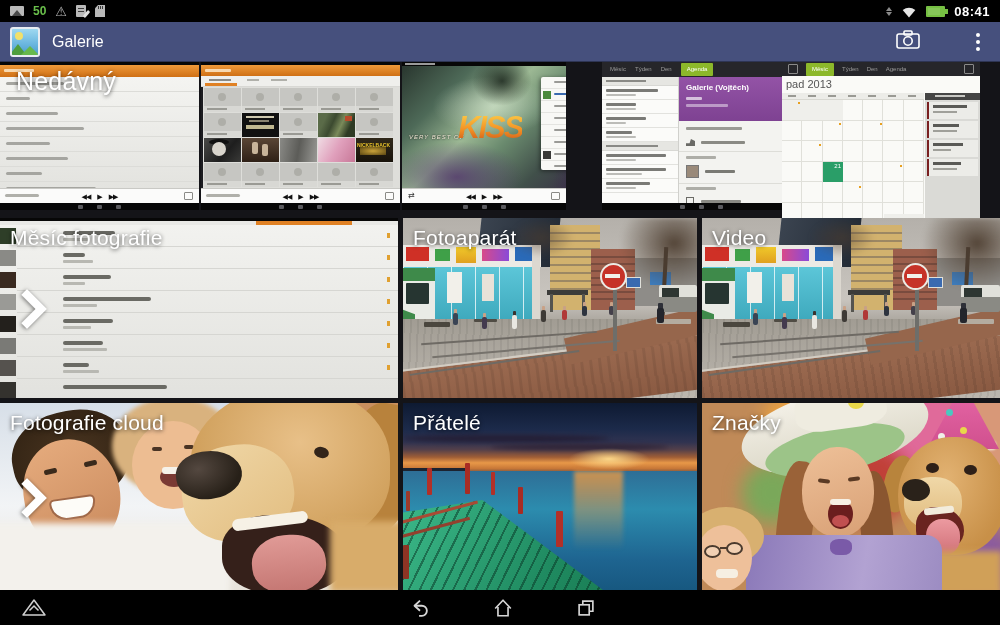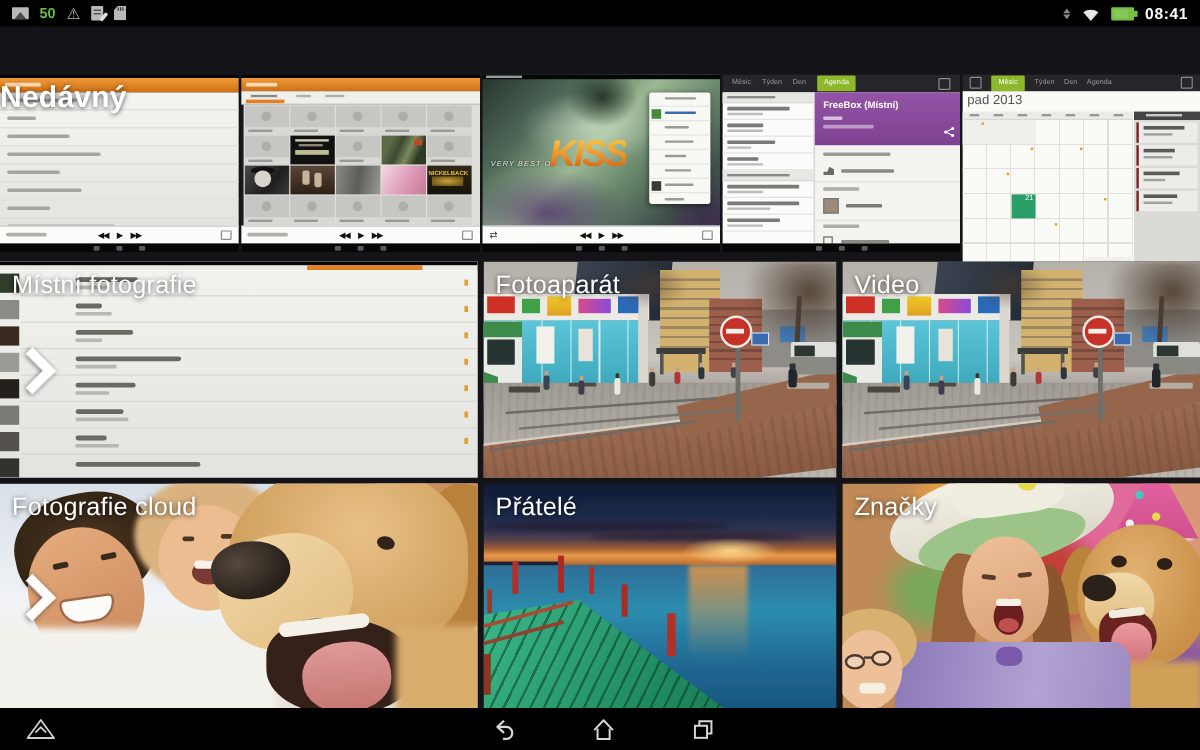--- a/index.html
+++ b/index.html
@@ -42,21 +42,21 @@
   .gal-icon i.m2{left:7px;bottom:-2px;width:0;height:0;border-left:11px solid transparent;border-right:11px solid transparent;border-bottom:11px solid #66b84c;}
   .app-title{color:#fff;font-size:16px;}
   .overflow{display:flex;flex-direction:column;gap:3px;padding:6px 10px;}
   .overflow i{position:static;width:4px;height:4px;border-radius:50%;background:#fff;}
   .cam-btn{padding:6px 8px;margin-right:26px;}
 
   
   .tile{position:absolute;overflow:hidden;background:#1c1c20;}
   .tile-title{position:absolute;top:8px;left:10px;color:#fff;font-size:21px;font-weight:300;
               letter-spacing:.2px;text-shadow:0 1px 4px rgba(0,0,0,.7);z-index:40;}
-  .tile-title.big{font-size:25px;top:5px;left:0;font-weight:bold;}
+  .tile-title.big{font-size:25px;top:5px;left:16px;}
   .chev{position:absolute;left:13px;top:50%;width:20px;height:20px;margin-top:-13px;
         border-top:8px solid #fff;border-right:8px solid #fff;transform:rotate(45deg);
         filter:drop-shadow(0 1px 2px rgba(0,0,0,.55));z-index:41;}
 
   
   .mini-black{background:#070707;}
   .orange-hdr{background:linear-gradient(#ef9a3a,#cf7015);}
   .pbar{background:#fbfbfa;border-top:1px solid #c9c9c5;display:flex;align-items:center;justify-content:center;gap:7px;}
   .pbar .pi{font-size:7px;color:#111;letter-spacing:-1px;line-height:1;}
   .pbar .thumbup{position:absolute;right:6px;top:3px;width:7px;height:6px;border:1px solid #8a8a86;border-radius:1px;}
@@ -137,20 +137,41 @@
     <svg width="16" height="13" viewBox="0 0 16 14">
       <path d="M8 13.5 L1.2 5.5 A11.5 11.5 0 0 1 14.8 5.5 Z" fill="#e6e6e6"></path>
     </svg>
     <span class="battery">
         <i></i>
         <i class="cap"></i>
       </span>
     <span class="clock">08:41</span>
   </div>
 
+  <div class="app-bar">
+    <span class="gal-icon">
+        <i class="sun"></i>
+        <i class="m1"></i>
+        <i class="m2"></i>
+      </span>
+    <span class="app-title">Galerie</span>
+    <span class="spacer"></span>
+    <span class="cam-btn">
+      <svg width="24" height="19" viewBox="0 0 24 19">
+        <rect x="1" y="4" width="22" height="14" rx="2" fill="none" stroke="#fff" stroke-width="1.6"></rect>
+        <rect x="8" y="1" width="8" height="4" rx="1" fill="none" stroke="#fff" stroke-width="1.6"></rect>
+        <circle cx="12" cy="11" r="4.2" fill="none" stroke="#fff" stroke-width="1.6"></circle>
+      </svg>
+    </span>
+    <span class="overflow">
+        <i></i>
+        <i></i>
+        <i></i>
+      </span>
+  </div>
 
   <div class="tile" style="left:0;top:62px;width:199px;height:148px">
     <div class="a mini-black" style="inset:0 0 auto 0;height:3px"></div>
     <div class="a orange-hdr" style="left:0;top:3px;right:0;height:12px">
         <i style="left:4px;top:4px;width:30px;height:3px;background:#f8d9b0;border-radius:1px"></i>
       </div>
     <div class="a" style="left:0;top:15px;right:0;bottom:21px;background:linear-gradient(#f4f4f1,#e3e3df)">
       <div class="mrow">
           <i style="width:58px"></i>
         </div>
@@ -302,21 +323,21 @@
     </div>
     <div class="a mini-black" style="left:0;right:0;bottom:0;height:7px">
         <div class="navdots">
           <i></i>
           <i></i>
           <i></i>
         </div>
       </div>
   </div>
 
-  <div class="tile" style="left:402px;top:62px;width:198px;height:148px">
+  <div class="tile" style="left:402px;top:62px;width:164px;height:148px">
     <div class="a" style="inset:0 0 7px 0;background:linear-gradient(135deg,#27332c 0%,#4e6a58 25%,#9cb894 45%,#6a8a6e 60%,#41504a 80%,#3a3046 100%)">
       <i style="left:30px;top:14px;width:120px;height:60px;background:radial-gradient(ellipse,rgba(225,240,220,.55),rgba(225,240,220,0) 70%)"></i>
       <i style="left:-10px;top:80px;width:130px;height:70px;background:radial-gradient(ellipse,rgba(86,58,110,.85),rgba(86,58,110,0) 72%)"></i>
       <i style="left:150px;top:90px;width:70px;height:60px;background:radial-gradient(ellipse,rgba(60,40,80,.7),rgba(60,40,80,0) 70%)"></i>
       <i style="left:70px;top:-6px;width:60px;height:50px;background:radial-gradient(ellipse,rgba(20,30,22,.8),rgba(20,30,22,0) 70%)"></i>
     </div>
     <div class="a mini-black" style="inset:0 0 auto 0;height:4px">
         <i style="left:3px;top:1px;width:30px;height:2px;background:#9a9a9a"></i>
       </div>
     <div class="a" style="left:7px;top:72px;font-size:6px;color:#f2ecd8;letter-spacing:1px;font-style:italic;text-shadow:0 0 2px #000">VERY BEST OF</div>
@@ -405,21 +426,21 @@
           <i class="l1" style="width:60px"></i>
           <i class="l2" style="width:36px"></i>
         </div>
       <div class="agrow">
           <i class="l1" style="width:44px"></i>
           <i class="l2"></i>
         </div>
     </div>
     <div class="a" style="left:77px;top:15px;right:0;bottom:7px;background:#f3f3f0">
       <div class="a" style="left:0;top:0;right:0;height:44px;background:linear-gradient(#9353a6,#7e4292)">
-        <div class="a" style="left:7px;top:6px;font-size:8px;font-weight:bold;color:#fff;white-space:nowrap">FreeBox (Místní)</div>
+        <div class="a" style="left:7px;top:6px;font-size:8px;font-weight:bold;color:#fff;white-space:nowrap">Galerie (Vojtěch)</div>
         <i style="left:7px;top:20px;width:16px;height:3px;background:rgba(255,255,255,.65);border-radius:1px"></i>
         <i style="left:7px;top:27px;width:42px;height:3px;background:rgba(255,255,255,.45);border-radius:1px"></i>
         <svg class="a" style="right:4px;top:28px" width="10" height="10" viewBox="0 0 12 12">
           <circle cx="9.5" cy="2.5" r="1.6" fill="#fff"></circle>
             <circle cx="2.5" cy="6" r="1.6" fill="#fff"></circle>
             <circle cx="9.5" cy="9.5" r="1.6" fill="#fff"></circle>
           <path d="M9.5 2.5 L2.5 6 L9.5 9.5" stroke="#fff" stroke-width="1" fill="none"></path>
         </svg>
       </div>
       <i style="left:7px;top:50px;width:56px;height:3px;background:#9a9a94;border-radius:1px"></i>
@@ -440,21 +461,21 @@
     </div>
     <div class="a mini-black" style="left:0;right:0;bottom:0;height:7px">
         <div class="navdots">
           <i></i>
           <i></i>
           <i></i>
         </div>
       </div>
   </div>
 
-  <div class="tile" style="left:802px;top:62px;width:198px;height:180px">
+  <div class="tile" style="left:782px;top:62px;width:198px;height:180px">
     <div class="a" style="inset:0 0 auto 0;height:14px;background:#26262a;display:flex;align-items:center;gap:8px;padding:0 6px">
       <i style="position:static;width:8px;height:8px;border:1px solid #8a8a8a;border-radius:1px"></i>
       <span class="cal-tab green">Měsíc</span>
       <span class="cal-tab">Týden</span>
       <span class="cal-tab">Den</span>
       <span class="cal-tab">Agenda</span>
       <span class="spacer"></span>
       <i style="position:static;width:8px;height:8px;border:1px solid #8a8a8a;border-radius:1px"></i>
     </div>
     <div class="a" style="left:0;top:14px;right:0;bottom:7px;background:#fafaf7">
@@ -552,21 +573,21 @@
           <i style="left:46px;top:123px;width:44px;height:3px;background:#b8b8b2;border-radius:1px"></i>
           <i style="left:0;top:131px;right:0;height:1px;background:#d6d6d2"></i>
           <i style="right:8px;top:118px;width:3px;height:5px;background:#e0a030"></i>
         <i style="left:46px;top:138px;width:26px;height:4px;background:#6a6a64;border-radius:2px"></i>
           <i style="left:46px;top:145px;width:36px;height:3px;background:#b8b8b2;border-radius:1px"></i>
           <i style="left:0;top:153px;right:0;height:1px;background:#d6d6d2"></i>
           <i style="right:8px;top:140px;width:3px;height:5px;background:#e0a030"></i>
         <i style="left:46px;top:160px;width:104px;height:4px;background:#6a6a64;border-radius:2px"></i>
       </div>
     </div>
-    <div class="tile-title">Místní fotografie</div>
+    <div class="tile-title">Měsíc fotografie</div>
     <div class="chev"></div>
   </div>
 
   <div class="tile" style="left:403px;top:218px;width:294px;height:180px">
     <div class="a" id="street-scene" style="inset:0">
       <i style="left:0;top:0;right:0;bottom:0;background:linear-gradient(#b4b0aa,#c9c5bf 45%,#aaa59d 58%)"></i>
       <i style="left:26%;top:0;width:27%;height:27%;background:linear-gradient(100deg,#3b4450,#222a35);transform:skewX(-6deg)"></i>
       <i style="left:50%;top:4%;width:17%;height:47%;background:#d2b26e"></i>
       <i style="left:50%;top:8%;width:17%;height:34%;background:repeating-linear-gradient(to bottom,rgba(60,60,80,.45) 0 2px,transparent 2px 8px) 0 0/100% 100%, transparent;opacity:.8"></i>
       <i style="left:64%;top:17%;width:15%;height:34%;background:#9c5f4c"></i>

